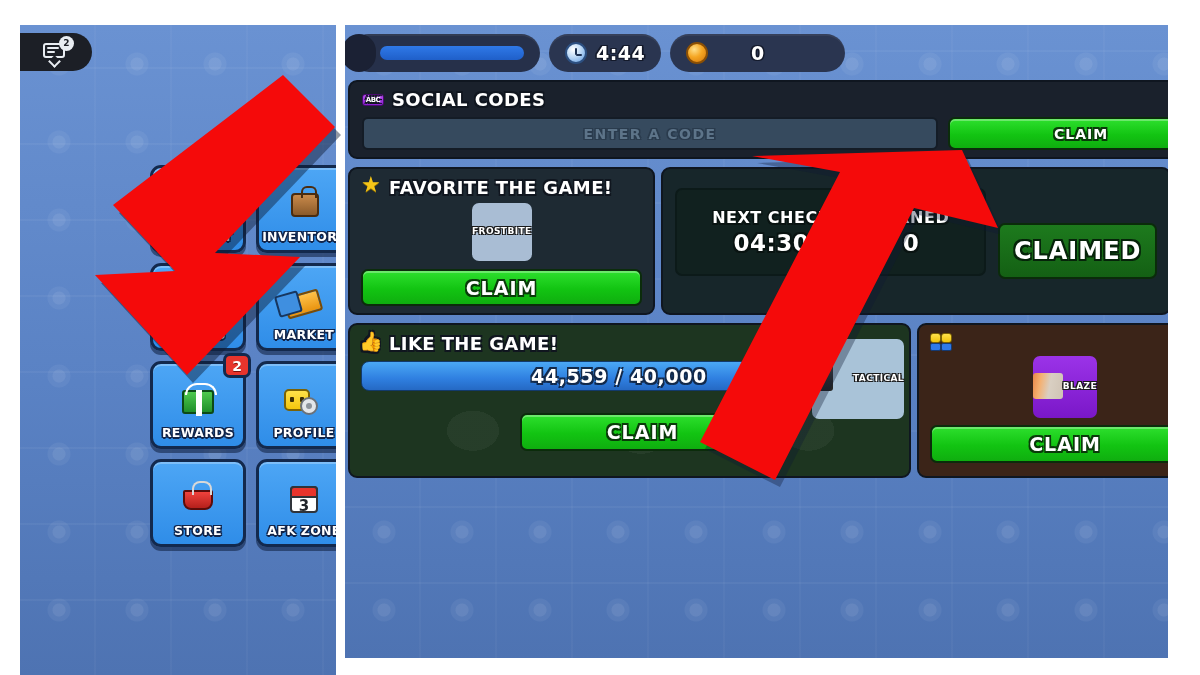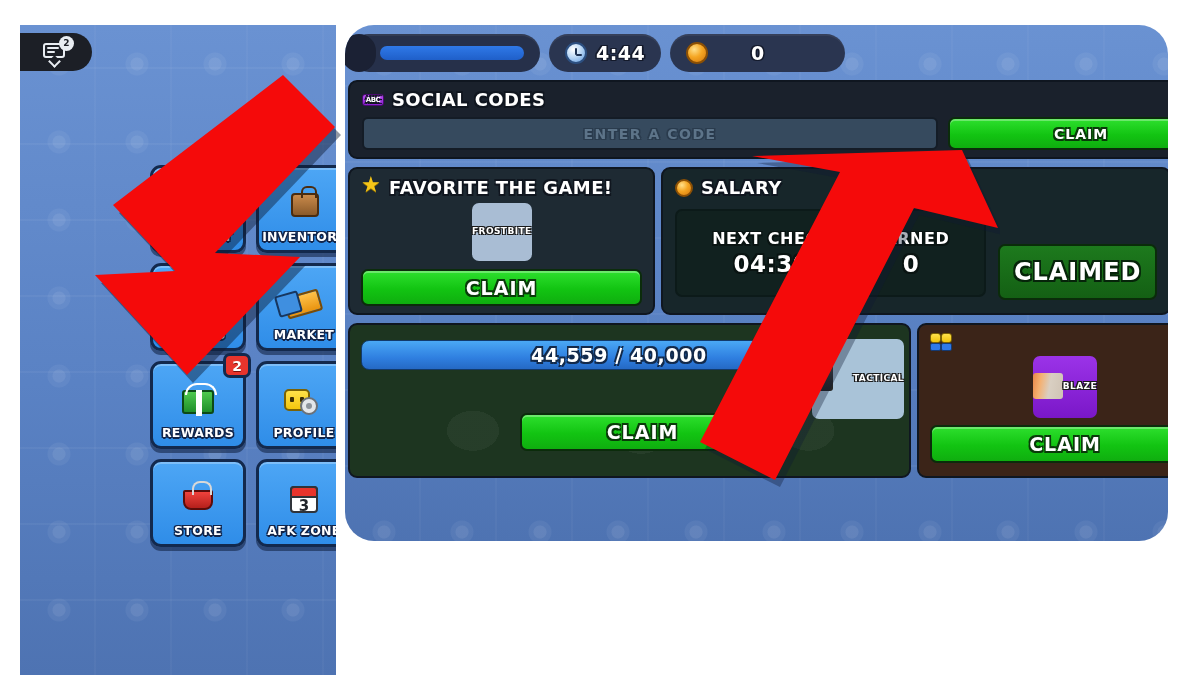--- a/index.html
+++ b/index.html
@@ -129,23 +129,22 @@
     background:#8d949c; border-radius:50%; }
   .ico-cal { position:absolute; left:9px; top:5px; width:28px; height:27px;
     background:#fff; border:2px solid #30343a; border-radius:4px; }
   .ico-cal::before { content:""; position:absolute; left:-2px; top:-2px; right:-2px; height:8px;
     background:#e8342c; border:2px solid #30343a; border-radius:4px 4px 0 0; }
   .ico-cal .d { position:absolute; left:0; right:0; top:9px; text-align:center;
     font-size:15px; font-weight:bold; color:#22262b; font-family:"DejaVu Sans", sans-serif; }
 
   
   #right-panel {
-    position:absolute; left:345px; top:25px; width:823px; height:516px;
+    position:absolute; left:345px; top:25px; width:823px; height:633px;
     overflow:hidden;
-    border-radius:29px;
   }
   
   #topbar { position:absolute; left:5px; top:7px; height:42px; display:flex; align-items:center; gap:9px; z-index:4; }
   .pill {
     height:38px; background:#2a3550; border-radius:19px;
     display:flex; align-items:center; padding:0 16px; gap:9px;
     box-shadow: inset 0 2px 0 rgba(255,255,255,0.06);
   }
   #xp-pill { width:190px; position:relative; background:#26304a; padding-left:20px; }
   #xp-pill .cap { position:absolute; left:-8px; top:0; width:34px; height:38px; background:#1b2134; border-radius:19px; }
@@ -411,41 +410,41 @@
         <span>FAVORITE THE GAME!</span>
       </div>
       <div class="item-thumb" id="fav-thumb">
         <div id="fav-art"></div>
         <div class="item-name">FROSTBITE</div>
       </div>
       <div id="fav-claim" class="btn-claim">CLAIM</div>
     </div>
 
     <div class="card" id="sal-card">
-      <div class="card-title">
-        <div class="coin-ico" style="width:18px;height:18px"></div>
-        <span>SALARY</span>
-      </div>
       <div id="sal-body">
         <div id="sal-box">
           <div class="sal-col">
             <div class="sal-lab">NEXT CHECK</div>
             <div class="sal-val">04:30</div>
           </div>
           <div class="sal-col">
             <div class="sal-lab">EARNED</div>
             <div class="sal-val">0</div>
           </div>
         </div>
         <div id="sal-btn" class="btn-claimed">CLAIMED</div>
       </div>
     </div>
 
     <div class="card" id="like-card">
       <div class="thumbs-bg"></div>
+      <div class="card-title">
+        <div class="thumbup-ico"></div>
+        <span>LIKE THE GAME!</span>
+      </div>
       <div id="like-bar">44,559 / 40,000</div>
       <div id="like-claim" class="btn-claim">CLAIM</div>
       <div class="item-thumb" id="like-thumb">
         <div id="like-art"></div>
         <div class="item-name">TACTICAL</div>
       </div>
     </div>
 
     <div class="card" id="join-card">
       <div class="card-title">

